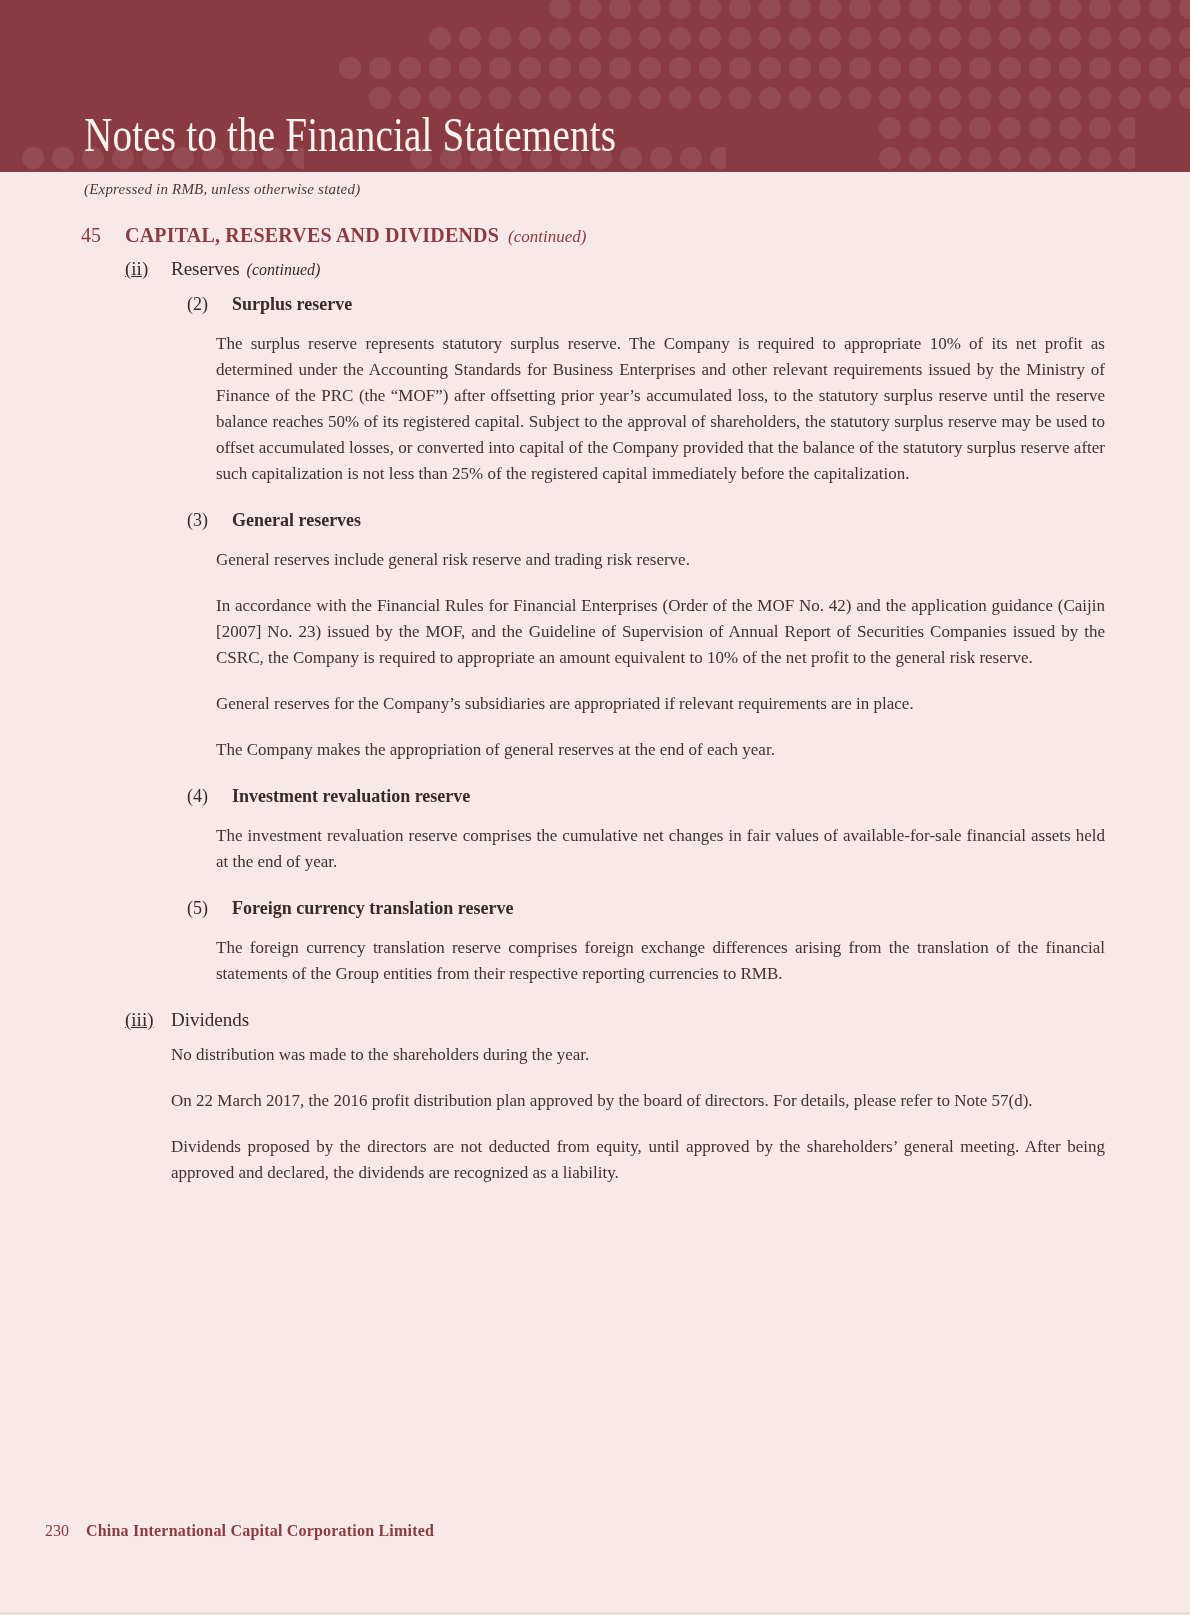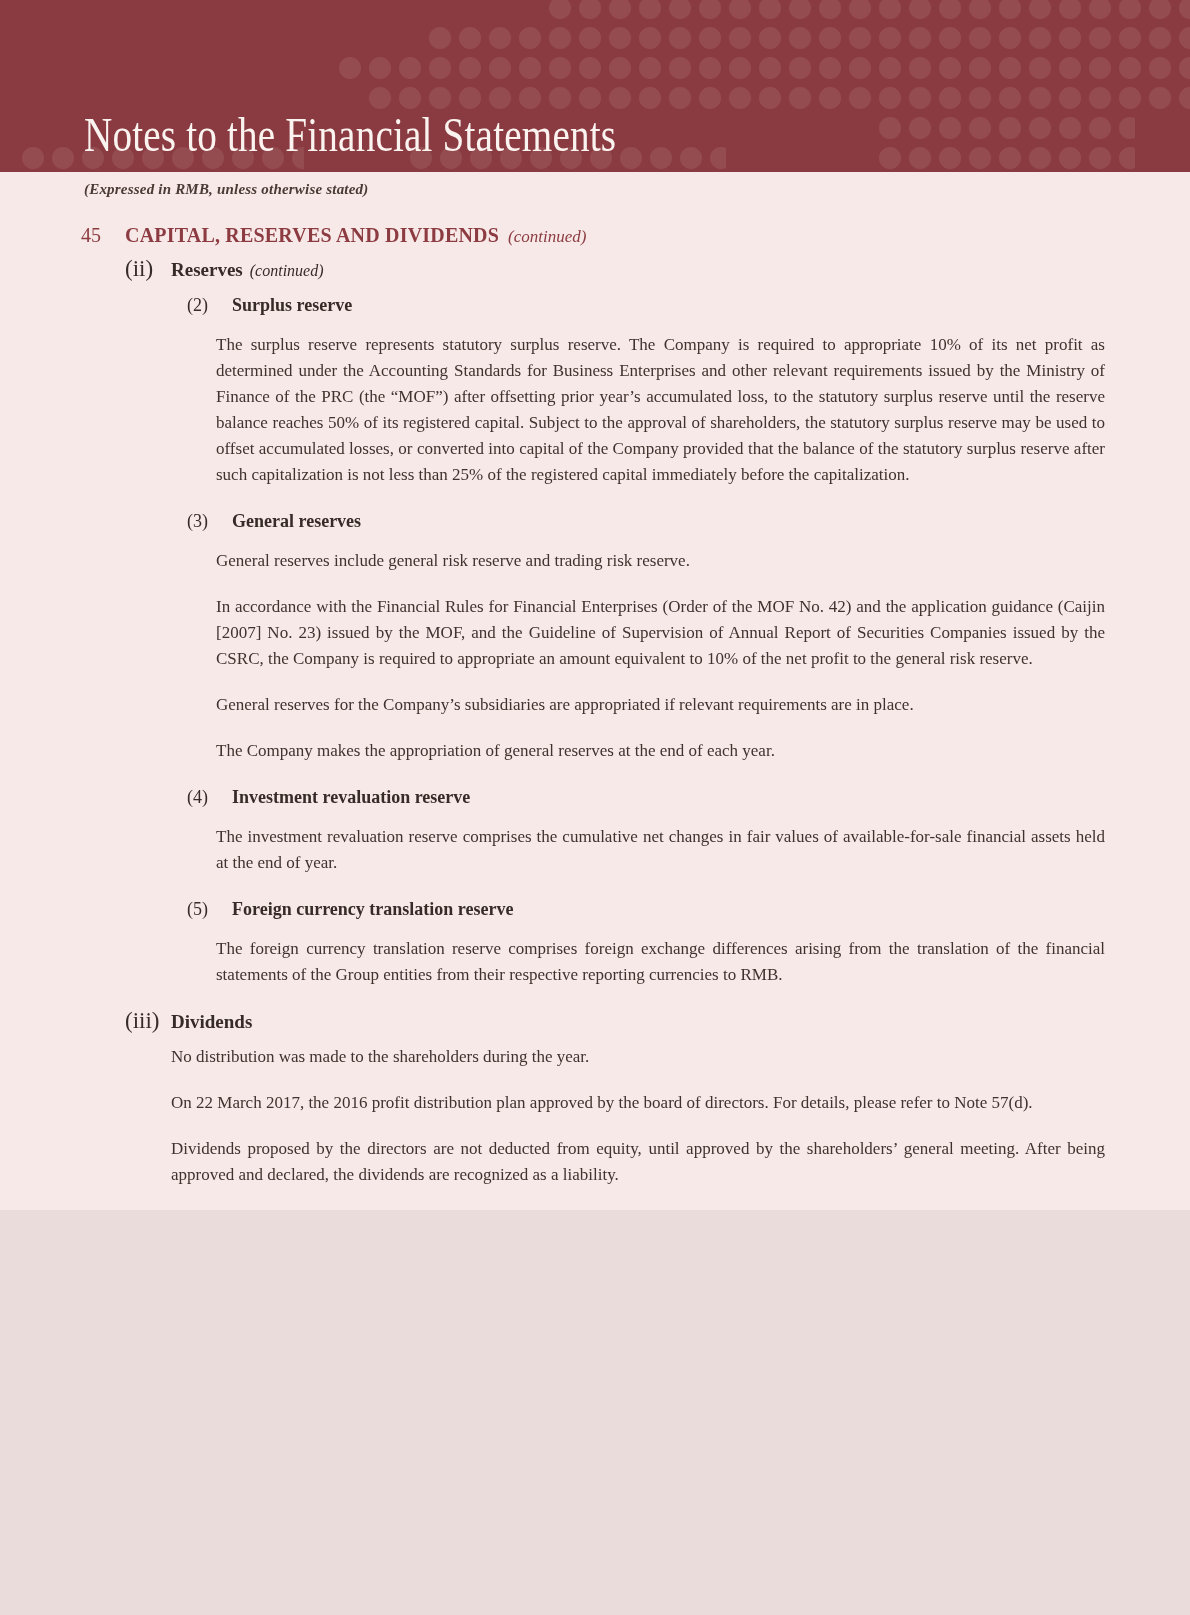--- a/index.html
+++ b/index.html
@@ -1,17 +1,17 @@
 <!DOCTYPE html>
 <html><head>
 <meta charset="utf-8">
 <style>
   html,body{margin:0;padding:0;background:#e9dcdb;}
   .page{
-    position:relative;width:1190px;height:1210px;margin:0 auto;
+    position:relative;width:1190px;height:1612px;margin:0 auto;
     background:#f7e9e8;overflow:hidden;
     font-family:"Liberation Serif","DejaVu Serif",serif;
     color:#3f332e;
   }
   
   .band{position:absolute;top:0;left:0;width:1190px;height:172px;background:#8a3b41;overflow:hidden;}
   .dots{
     position:absolute;
     background-image:radial-gradient(circle at 15px 15px, rgba(255,243,239,0.09) 10.5px, transparent 11.5px);
     background-size:30px 30px;
@@ -26,32 +26,32 @@
   .r6c{left:875px;top:143px;width:260px;height:30px;}
   .band h1{
     position:absolute;left:84px;top:110px;margin:0;z-index:2;
     font-size:49px;font-weight:normal;line-height:1;color:#fbf3ef;
     white-space:nowrap;transform:scaleX(0.80);transform-origin:0 0;
     letter-spacing:0.2px;
   }
   
   .subtitle{
     position:absolute;left:84px;top:181px;
-    font-size:15px;font-style:italic;color:#4a3a35;letter-spacing:0.2px;font-weight:bold;
+    font-size:15px;font-style:italic;color:#4a3a35;letter-spacing:0.2px;
   }
   
   .content{position:absolute;left:81px;top:222px;width:1024px;font-size:17px;line-height:26px;}
   .h1row{color:#8c3b41;margin:0 0 6px 0;}
   .h1num{display:inline-block;width:44px;font-weight:normal;font-size:20px;}
   .h1title{font-weight:bold;font-size:20px;letter-spacing:0.2px;}
   .h1cont{font-style:italic;font-size:17px;margin-left:9px;color:#8c3b41;}
   .lvl2{margin-left:44px;}
   .iirow{margin:0 0 8px 0;color:#362b27;}
-  .iilabel{display:inline-block;width:46px;font-size:23px;}
-  .iititle{font-weight:bold;font-size:19px;}
+  .iilabel{display:inline-block;width:46px;font-size:19px;text-decoration:underline;}
+  .iititle{font-weight:normal;font-size:19px;}
   .iicont{font-style:italic;font-size:16px;margin-left:7px;}
   .items{margin-left:46px;}
   .itemrow{margin:20px 0 14px 16px;color:#362b27;font-size:18px;}
   .item:first-child .itemrow{margin-top:0;}
   .itemlabel{display:inline-block;width:45px;}
   .itemtitle{font-weight:bold;}
   .itembody{margin-left:45px;text-align:justify;}
   .itembody p,.divbody p{margin:0 0 20px 0;}
   .dividends{margin-top:20px;}
   .divbody{margin-left:46px;text-align:justify;}

